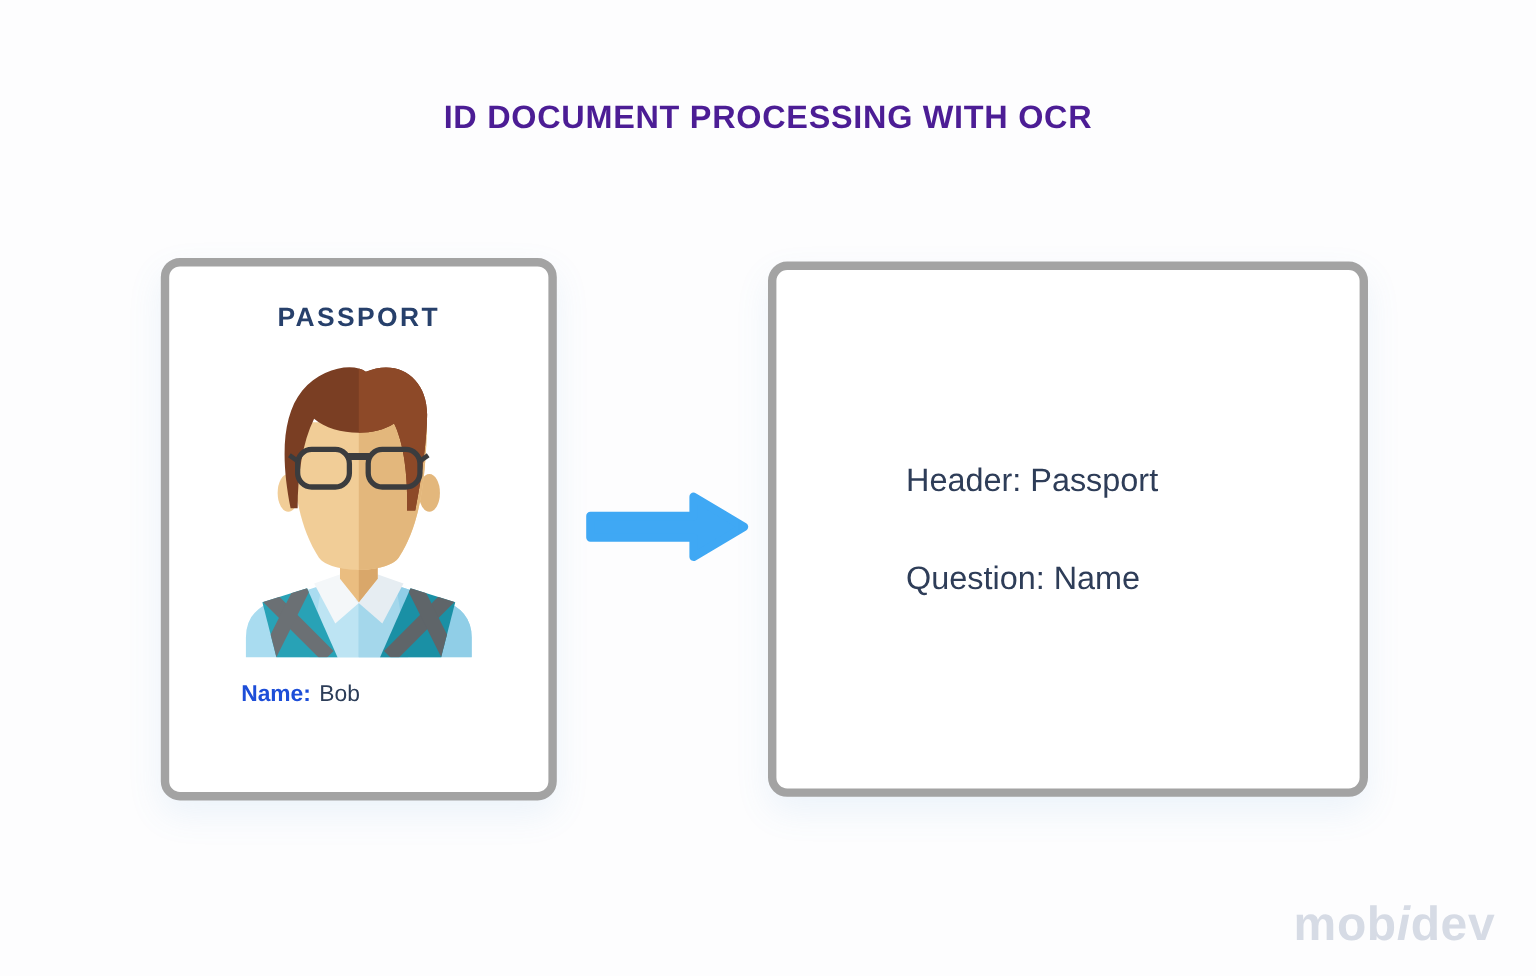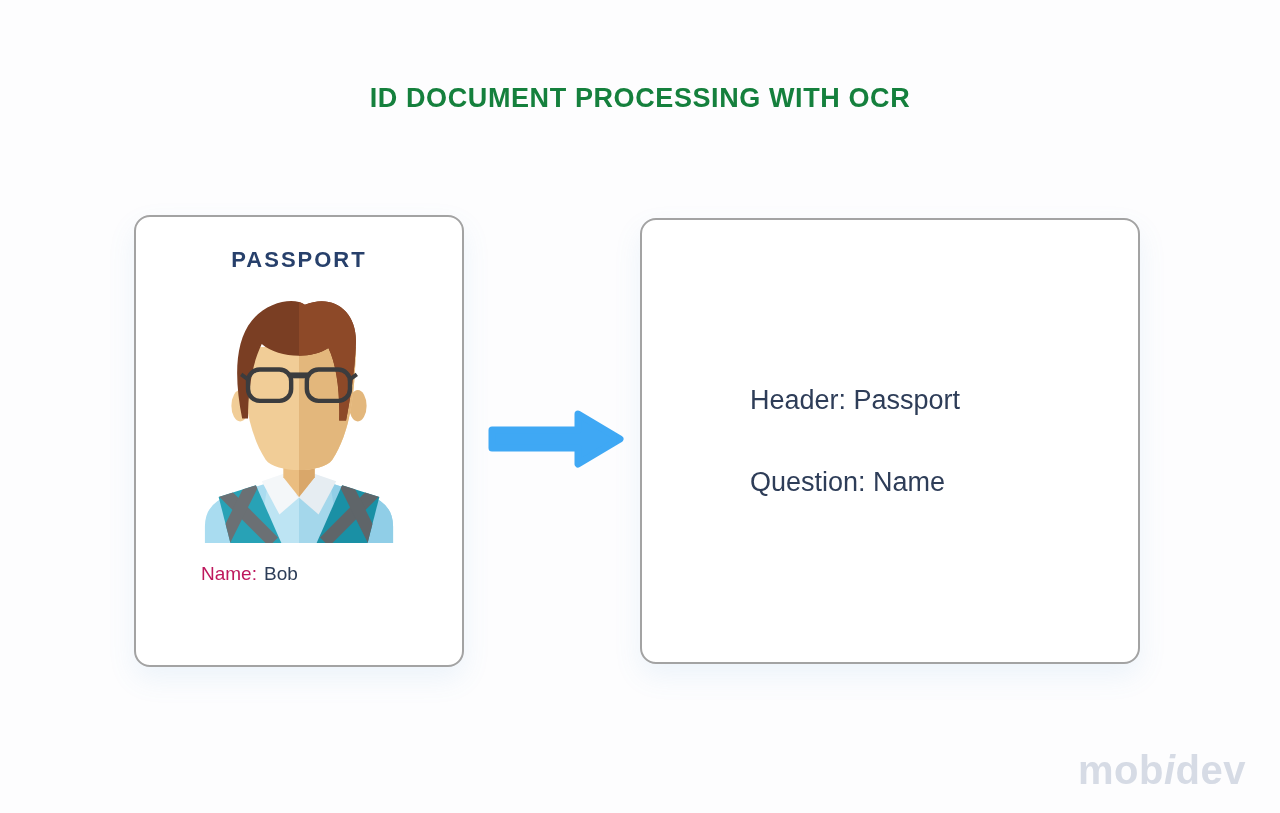--- a/index.html
+++ b/index.html
@@ -11,27 +11,27 @@
     font-family: "Liberation Sans", sans-serif;
     overflow: hidden;
   }
 
   .main-title {
     position: absolute;
     top: 83px; left: 0; width: 1280px;
     text-align: center;
     font-size: 27px; font-weight: bold;
     letter-spacing: 0.6px;
-    color: #15803d;
+    color: #4c1d95;
   }
 
   .card {
     position: absolute;
     background: #ffffff;
-    border: 2px solid #a3a3a3;
+    border: 7px solid #a3a3a3;
     border-radius: 16px;
     box-shadow: 0 12px 28px rgba(91,161,220,0.10);
   }
 
   .passport-card {
     left: 134px; top: 215px;
     width: 330px; height: 452px;
     display: flex; flex-direction: column; align-items: center;
   }
   .passport-header {
@@ -44,22 +44,22 @@
   .passport-info {
     margin-top: 14px;
     width: 196px;
   }
   .passport-field {
     font-size: 19px; line-height: 34px;
     color: #2c3d58;
     white-space: nowrap;
   }
   .passport-field .field-label {
-    font-weight: normal;
-    color: #be185d;
+    font-weight: bold;
+    color: #1d4ed8;
     margin-right: 7px;
     text-align: right;
   }
 
   .arrow-wrap { position: absolute; left: 486px; top: 406px; width: 140px; height: 66px; }
 
   .ocr-card {
     left: 640px; top: 218px;
     width: 500px; height: 446px;
     display: flex; flex-direction: column; justify-content: center;

